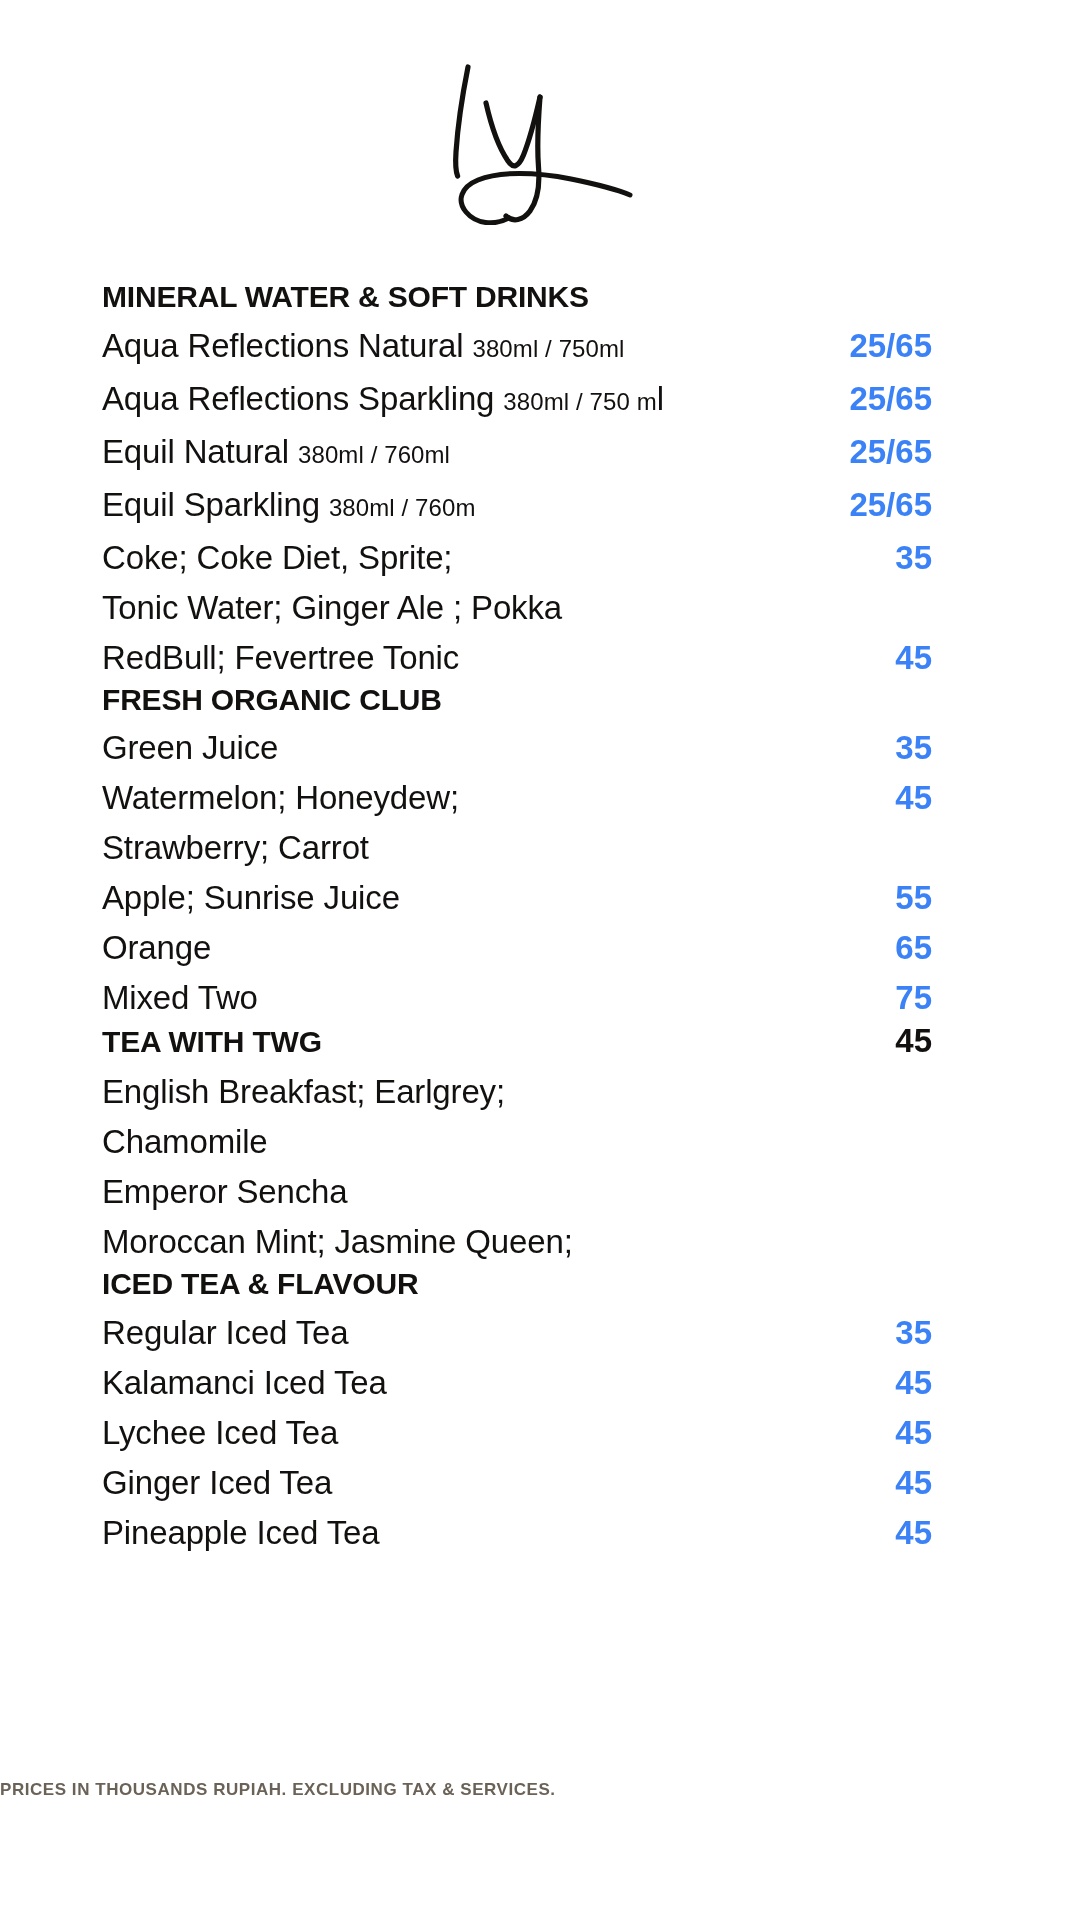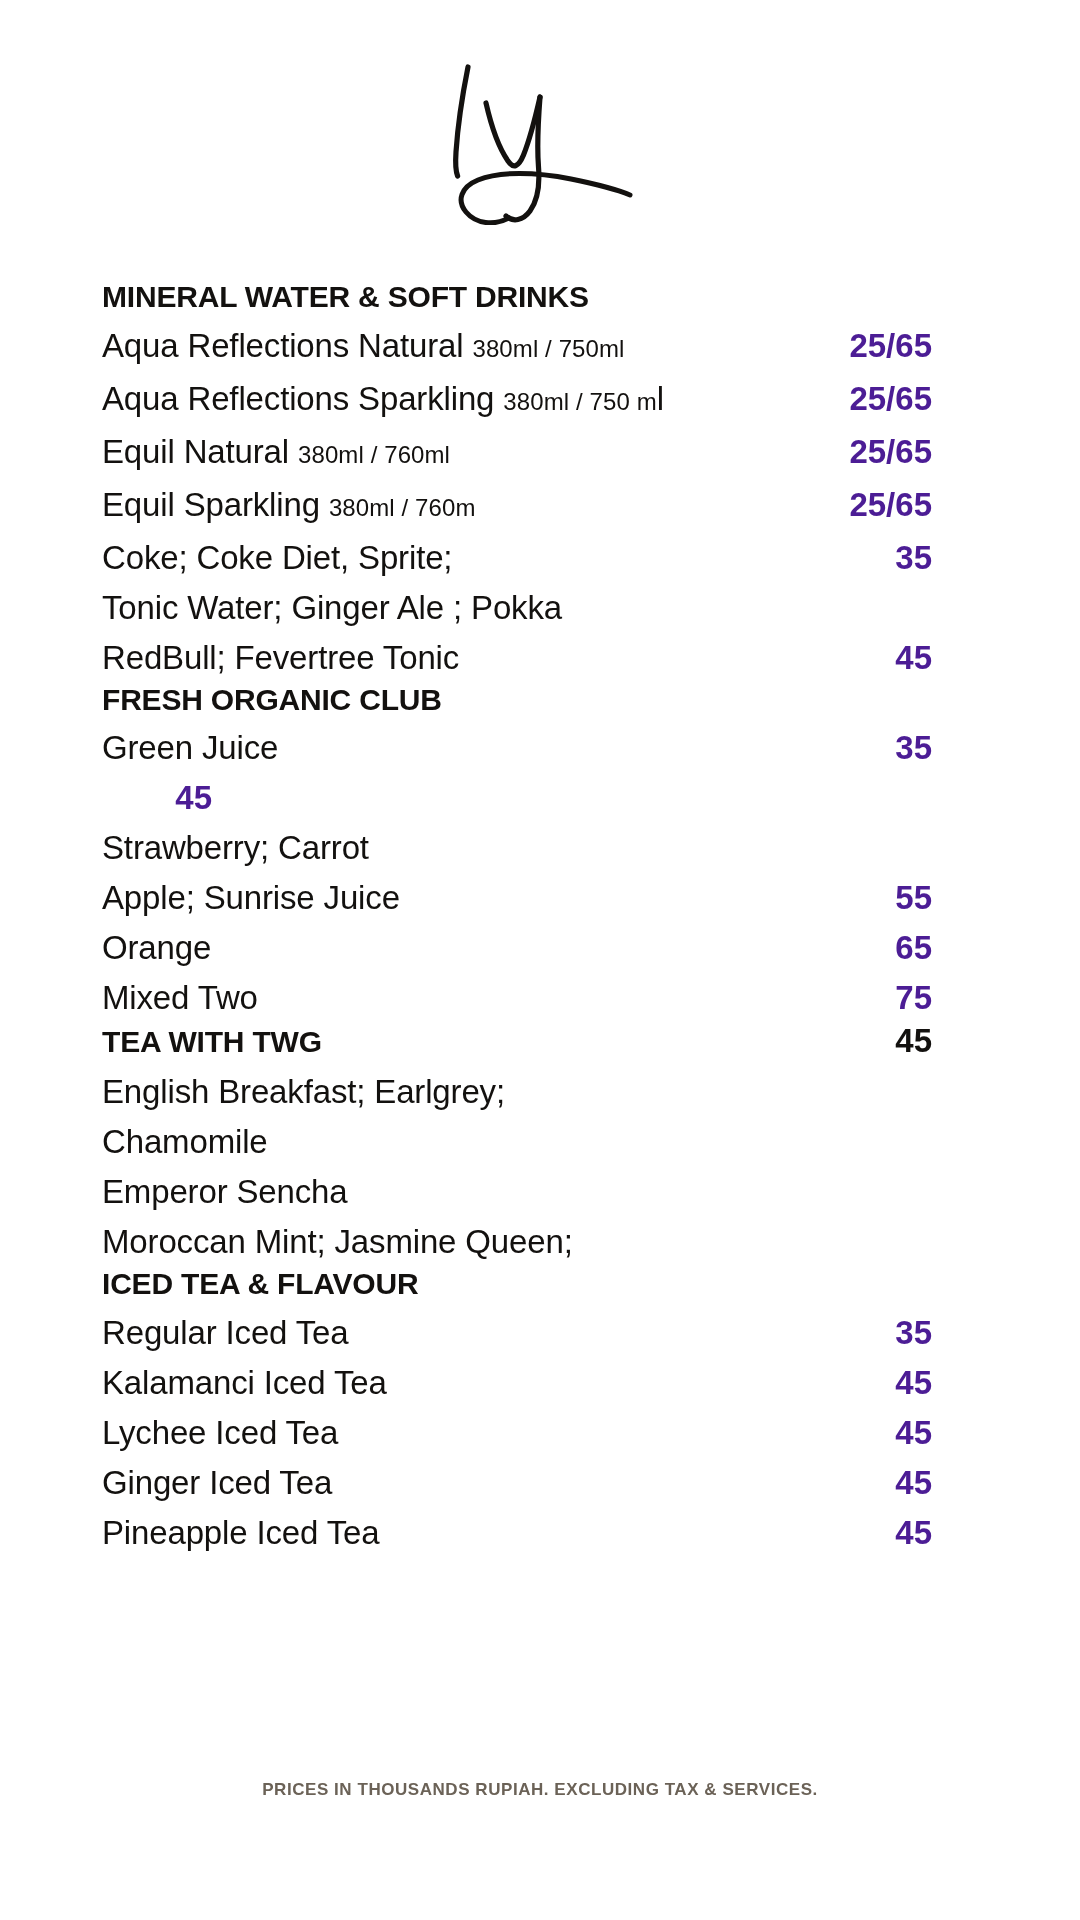--- a/index.html
+++ b/index.html
@@ -95,34 +95,34 @@
     letter-spacing:0.1px;
     font-weight:400;
   }
   .row-name .vol-tail {
     font-size:33px;
     letter-spacing:-0.15px;
   }
   .row-price {
     font-size:33px;
     font-weight:600;
-    color:#4c1d95;
+    color:#3b82f6;
     text-align:right;
     min-width:110px;
     white-space:nowrap;
   }
   .row-price.empty { min-width:110px; }
 
   
   .footer {
     position:absolute;
     left:0;
     top:1780px;
     width:1080px;
-    text-align:center;
+    text-align:left;
     font-size:17px;
     font-weight:bold;
     letter-spacing:0.55px;
     color:#6b6257;
   }
 </style>
 </head>
 <body>
 
 <div class="page">
@@ -186,20 +186,21 @@
     <div class="section">
       <div class="section-head">
         <div class="section-title">FRESH ORGANIC CLUB</div>
         <div class="section-price"></div>
       </div>
       <div class="row">
         <div class="row-name">Green Juice</div>
         <div class="row-price">35</div>
       </div>
       <div class="row">
+        <div class="row-name">Watermelon; Honeydew;</div>
         <div class="row-price">45</div>
       </div>
       <div class="row">
         <div class="row-name">Strawberry; Carrot</div>
         <div class="row-price empty"></div>
       </div>
       <div class="row">
         <div class="row-name">Apple; Sunrise Juice</div>
         <div class="row-price">55</div>
       </div>

